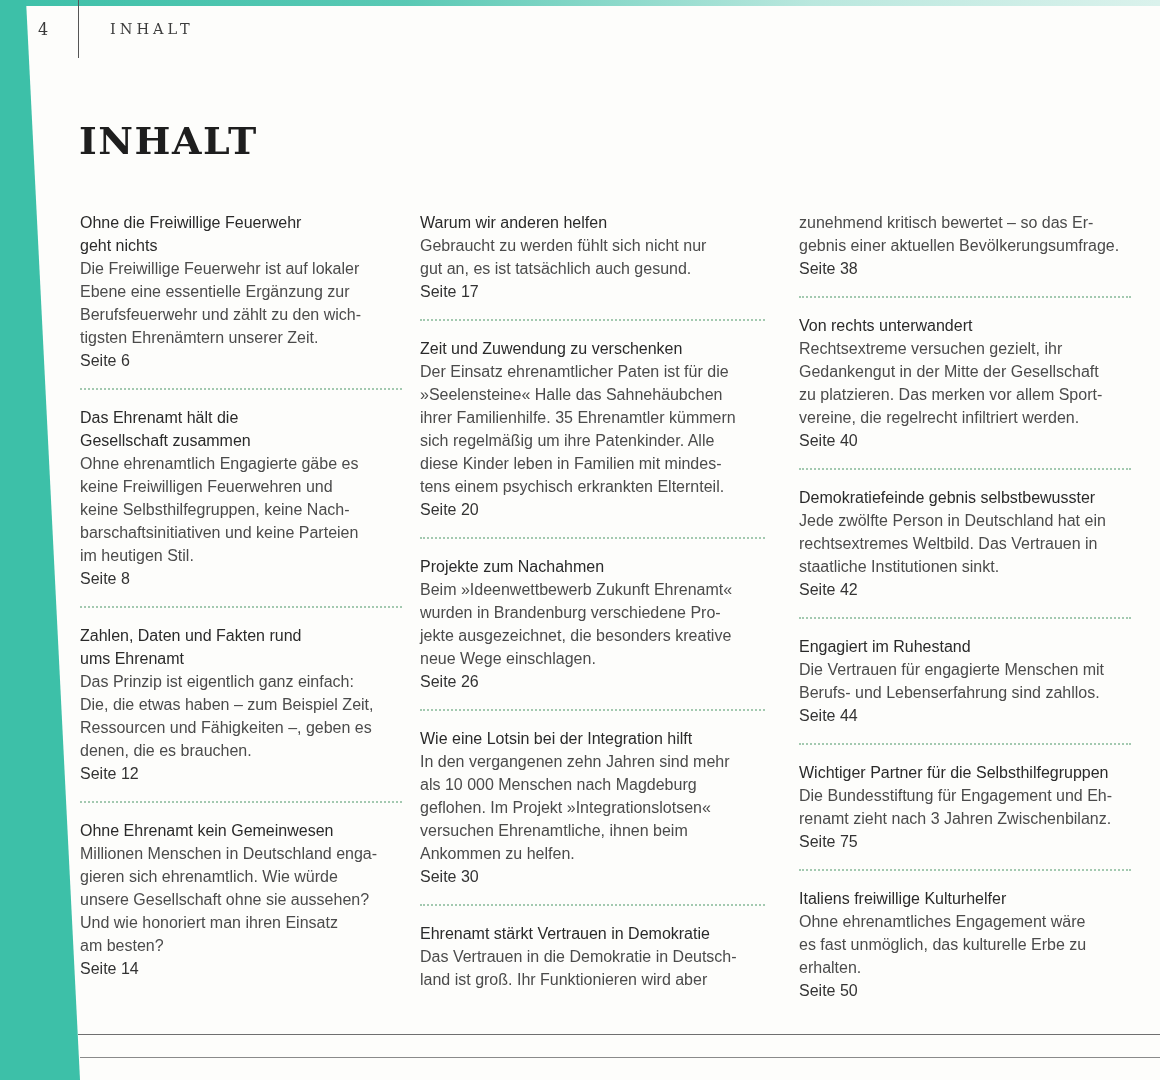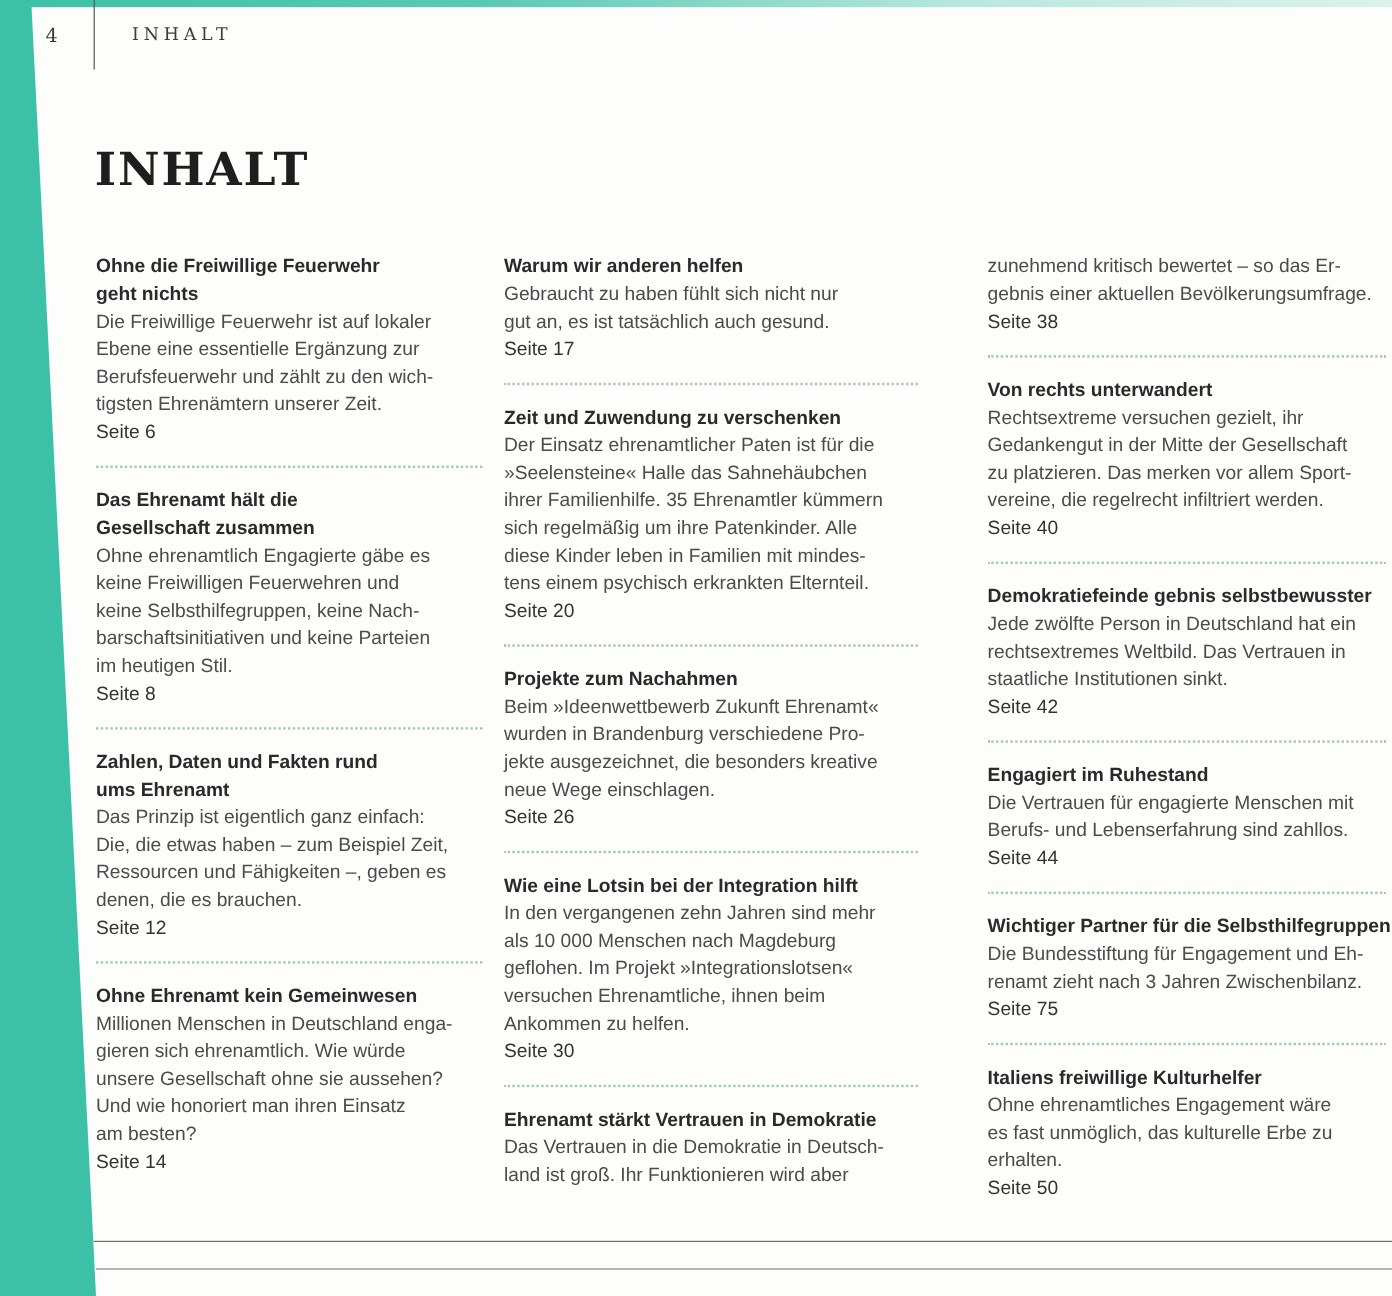--- a/index.html
+++ b/index.html
@@ -47,24 +47,24 @@
     font-weight: 700; font-size: 38px; letter-spacing: 1.5px; color: #1e1e1e;
   }
 
   .columns {
     position: absolute; left: 80px; top: 211px; right: 0;
     display: flex; align-items: flex-start;
   }
   .col { flex: 0 0 auto; }
   .col-1 { width: 322px; }
   .col-2 { width: 345px; margin-left: 18px; }
-  .col-3 { width: 332px; margin-left: 58px; }
+  .col-3 { width: 332px; margin-left: 34px; }
 
   .entry-title {
-    font-size: 16px; line-height: 23px; font-weight: 700; color: #2a2a2a;
+    font-size: 16px; line-height: 23px; font-weight: 400; color: #2a2a2a;
     white-space: pre; overflow: visible;
   }
   .entry-body {
     font-size: 16px; line-height: 23px; font-weight: 400; color: #4b4b4b;
     white-space: pre; overflow: visible;
   }
   .entry-page {
     font-size: 16px; line-height: 23px; font-weight: 400; color: #333;
     white-space: pre;
   }
@@ -139,21 +139,21 @@
 unsere Gesellschaft ohne sie aussehen?
 Und wie honoriert man ihren Einsatz
 am besten?</div>
         <div class="entry-page">Seite 14</div>
       </div>
     </div>
 
     <div class="col col-2">
       <div class="entry">
         <div class="entry-title">Warum wir anderen helfen</div>
-        <div class="entry-body">Gebraucht zu haben fühlt sich nicht nur
+        <div class="entry-body">Gebraucht zu werden fühlt sich nicht nur
 gut an, es ist tatsächlich auch gesund.</div>
         <div class="entry-page">Seite 17</div>
       </div>
       <div class="sep"></div>
       <div class="entry">
         <div class="entry-title">Zeit und Zuwendung zu verschenken</div>
         <div class="entry-body">Der Einsatz ehrenamtlicher Paten ist für die
 »Seelensteine« Halle das Sahnehäubchen
 ihrer Familienhilfe. 35 Ehrenamtler kümmern
 sich regelmäßig um ihre Patenkinder. Alle

